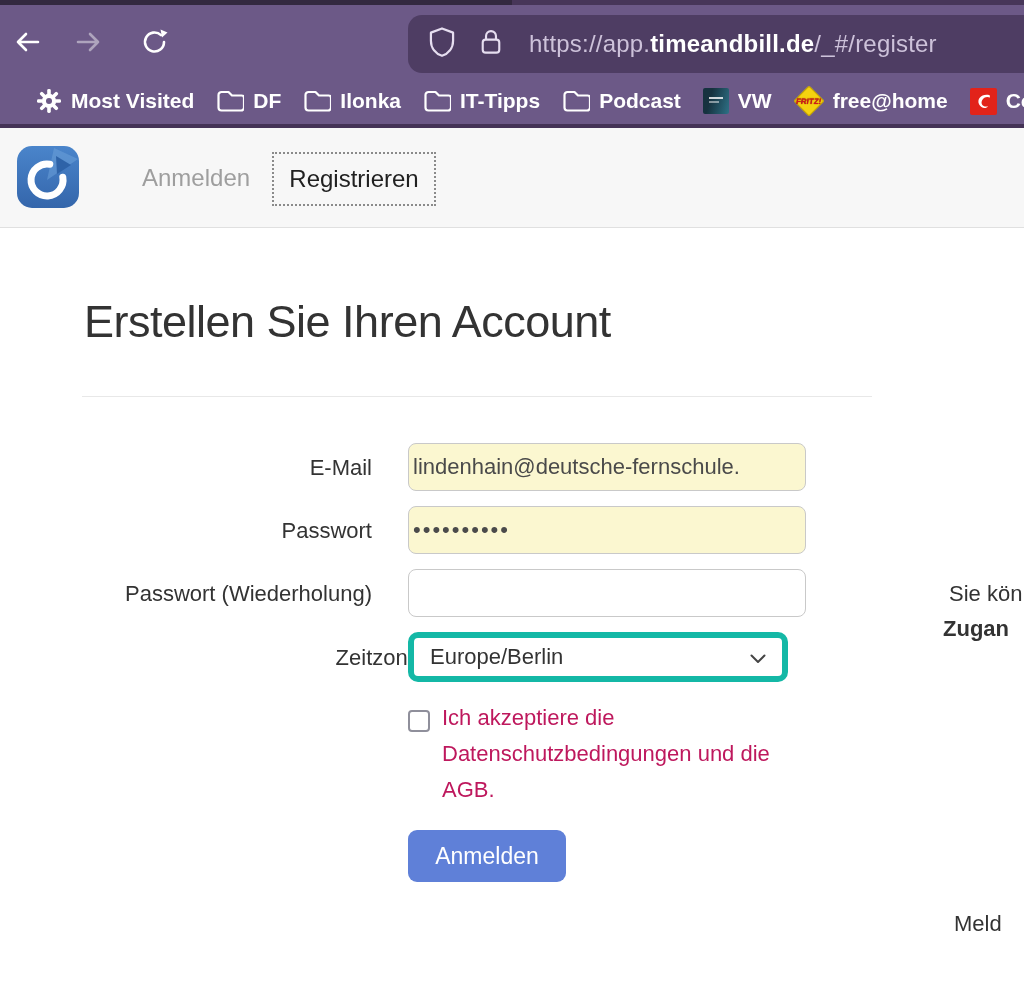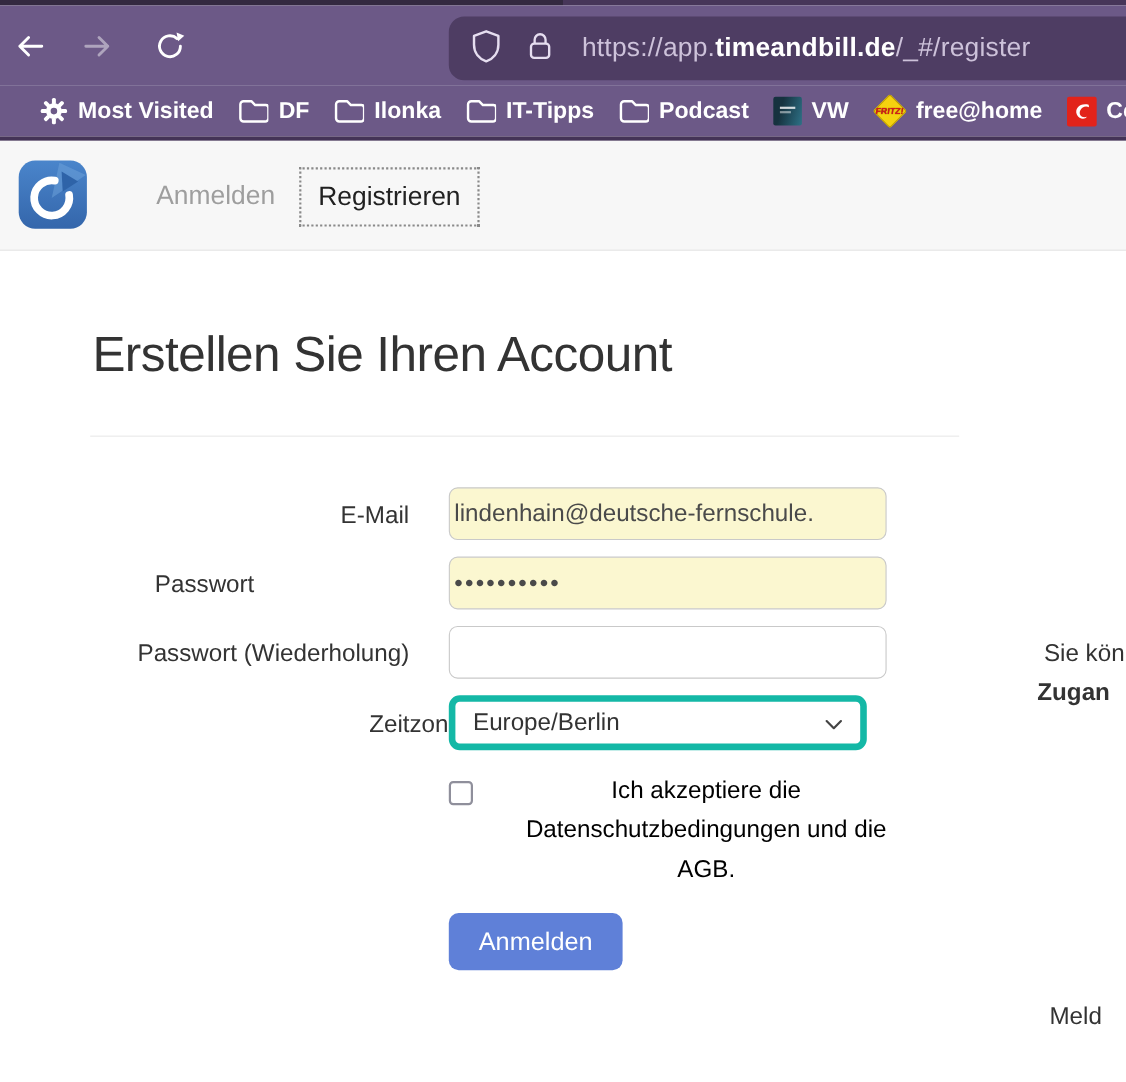--- a/index.html
+++ b/index.html
@@ -63,22 +63,22 @@
   .yellow{background:#fbf7d0;}
   .white{background:#fff;}
   .pw{letter-spacing:2px;}
   .tz-select{position:absolute;left:408px;top:632px;width:380px;height:50px;box-sizing:border-box;
     border:6px solid #14b8a6;border-radius:10px;background:#fff;display:flex;align-items:center;
     font-size:22px;color:#333;padding:0 16px;cursor:default;}
   .tz-select .chev{margin-left:auto;}
 
   .agb-check{position:absolute;left:408px;top:710px;width:22px;height:22px;margin:0;
     appearance:none;-webkit-appearance:none;border:2px solid #8f8f9b;border-radius:4px;background:#fff;}
-  .agb-label{position:absolute;left:442px;top:700px;width:400px;font-size:22px;color:#000000;
-    line-height:36px;white-space:pre-line;text-align:center;}
+  .agb-label{position:absolute;left:442px;top:700px;width:400px;font-size:22px;color:#be185d;
+    line-height:36px;white-space:pre-line;}
 
   .submit-btn{position:absolute;left:408px;top:830px;width:158px;height:52px;border:none;
     border-radius:9px;background:#5f80d8;color:#fff;font-size:23px;
     font-family:"Liberation Sans",sans-serif;cursor:pointer;}
 
   .frag{position:absolute;font-size:22px;color:#333;white-space:nowrap;}
   .frag.b{font-weight:bold;text-align:right;}
 </style>
 </head>
 <body>
@@ -230,21 +230,21 @@
   </div>
 
   <div class="main"></div>
 
   <h1 class="page-title" style="margin:0;">Erstellen Sie Ihren Account</h1>
   <div class="rule"></div>
 
   <label class="form-label" style="top:455px;">E-Mail</label>
   <input class="txt-input yellow" style="top: 443px;" type="text" value="lindenhain@deutsche-fernschule.">
 
-  <label class="form-label" style="top:518px;text-align:center;">Passwort</label>
+  <label class="form-label" style="top:518px;">Passwort</label>
   <input class="txt-input yellow pw" style="top: 506px;" type="text" value="••••••••••">
 
   <label class="form-label" style="top:581px;">Passwort (Wiederholung)</label>
   <input class="txt-input white" style="top: 569px;" type="text" value="">
 
   <label class="form-label" style="top:645px;padding-left:48px;">Zeitzone</label>
   <div class="tz-select">
     <span>Europe/Berlin</span>
     <span class="chev">
       <svg width="16" height="10" viewBox="0 0 16 10">

